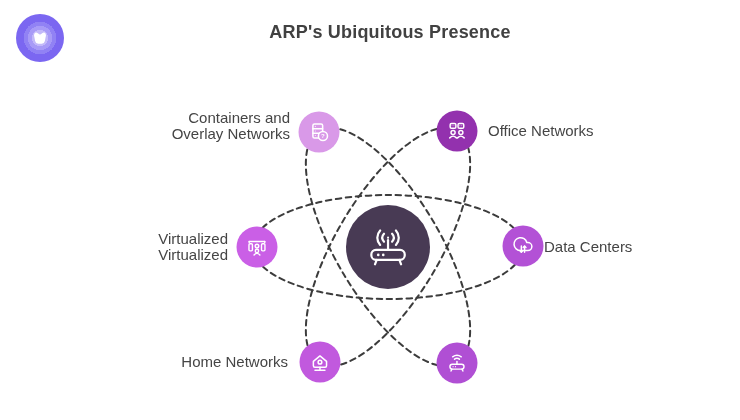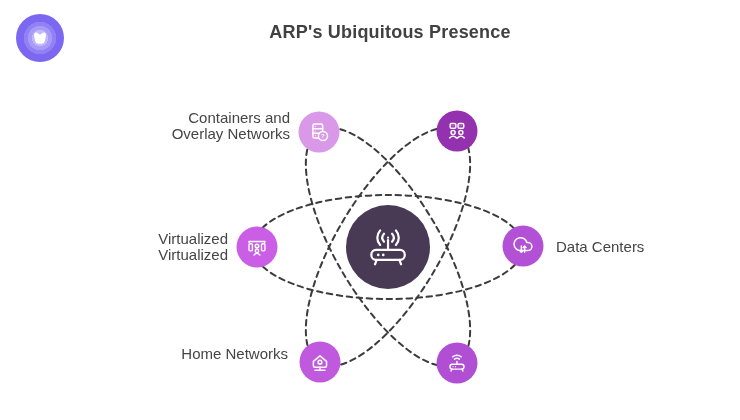--- a/index.html
+++ b/index.html
@@ -34,22 +34,22 @@
   .node-label {
     position: absolute;
     font-size: 15px; line-height: 16px; color: #454545;
     font-weight: 400;
   }
   .label-right-align { text-align: right; }
   .label-nowrap { white-space: nowrap; }
   .lbl-containers  { right: 450px; top: 110px; width: 122px; }
   .lbl-office      { left: 488px;  top: 123px; }
   .lbl-virtualized { right: 512px; top: 231px; width: 96px; }
-  .lbl-datacenters { left: 556px;  top: 239px; }
-  .lbl-home        { right: 452px; top: 346px; padding-left: 6px; }
+  .lbl-datacenters { left: 544px;  top: 239px; }
+  .lbl-home        { right: 452px; top: 354px; padding-left: 6px; }
   .lbl-publicwifi  { left: 488px;  top: 347px; width: 92px; }
 </style>
 </head>
 <body>
 
 <div class="stage">
 
   <div class="logo">
     <svg width="26" height="26" viewBox="0 0 24 24">
       <path d="M7.1 9.6 C7.1 7.7 8.3 7.1 9.6 8 L12 9.7 L14.4 8 C15.7 7.1 16.9 7.7 16.9 9.6 L15.9 14.7 C15.65 15.95 14.85 16.6 13.6 16.6 H10.4 C9.15 16.6 8.35 15.95 8.1 14.7 Z" fill="#ffffff" stroke="#ffffff" stroke-width="1.2" stroke-linejoin="round"></path>
@@ -163,17 +163,18 @@
         <rect x="5.5" y="13.1" width="13" height="4.6" rx="2.2"></rect>
         <circle cx="8.4" cy="15.4" r="0.55" fill="#ffffff" stroke="none"></circle>
         <circle cx="10.6" cy="15.4" r="0.55" fill="#ffffff" stroke="none"></circle>
         <path d="M7.3 17.7 L6.5 19.5"></path>
         <path d="M16.7 17.7 L17.5 19.5"></path>
       </g>
     </g>
   </svg>
 
   <div class="node-label lbl-containers label-right-align">Containers and Overlay Networks</div>
+  <div class="node-label lbl-office label-nowrap">Office Networks</div>
   <div class="node-label lbl-virtualized label-right-align">Virtualized Virtualized</div>
   <div class="node-label lbl-datacenters label-nowrap">Data Centers</div>
   <div class="node-label lbl-home label-nowrap">Home Networks</div>
 
 </div>
 
 </body></html>

